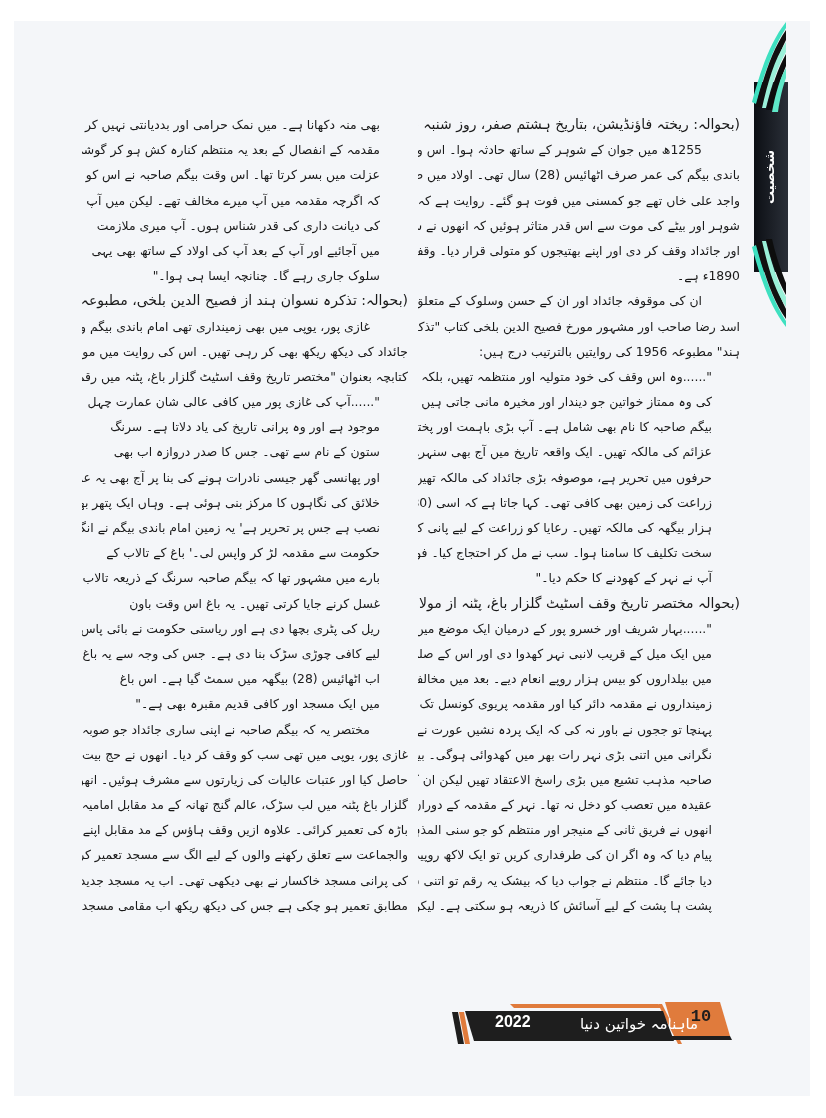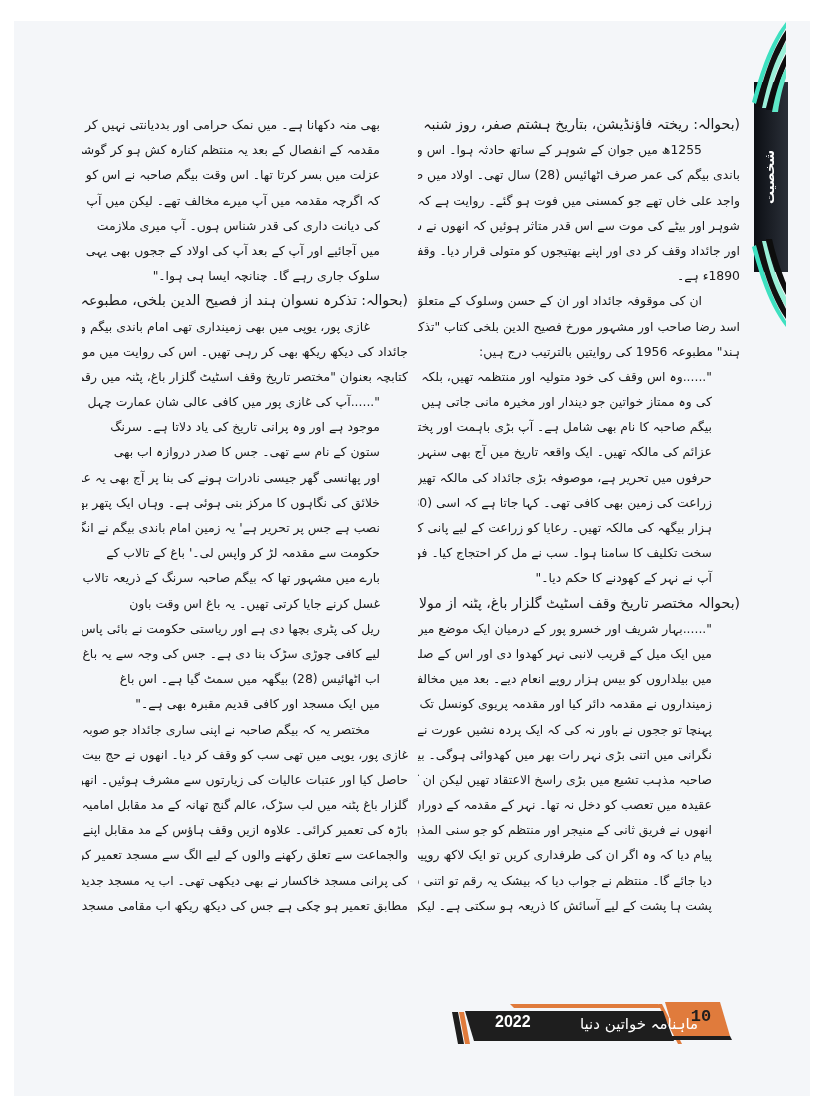--- a/index.html
+++ b/index.html
@@ -117,21 +117,21 @@
     <div class="line quote">دیا جائے گا۔ منتظم نے جواب دیا کہ بیشک یہ رقم تو اتنی ہے کہ</div>
     <div class="line quote">پشت ہا پشت کے لیے آسائش کا ذریعہ ہو سکتی ہے۔ لیکن خدا کو</div>
   </div>
 
 <div class="col col-left" id="col-left">
     <div class="line quote">بھی منہ دکھانا ہے۔ میں نمک حرامی اور بددیانتی نہیں کر سکتا۔</div>
     <div class="line quote">مقدمہ کے انفصال کے بعد یہ منتظم کنارہ کش ہو کر گوشہ</div>
     <div class="line quote">عزلت میں بسر کرتا تھا۔ اس وقت بیگم صاحبہ نے اس کو کہلایا</div>
     <div class="line quote">کہ اگرچہ مقدمہ میں آپ میرے مخالف تھے۔ لیکن میں آپ</div>
     <div class="line quote">کی دیانت داری کی قدر شناس ہوں۔ آپ میری ملازمت</div>
-    <div class="line quote">میں آجائیے اور آپ کے بعد آپ کی اولاد کے ججوں بھی یہی</div>
+    <div class="line quote">میں آجائیے اور آپ کے بعد آپ کی اولاد کے ساتھ بھی یہی</div>
     <div class="line quote">سلوک جاری رہے گا۔ چنانچہ ایسا ہی ہوا۔"</div>
     <div class="line ref">(بحوالہ: تذکرہ نسوان ہند از فصیح الدین بلخی، مطبوعہ 1956)</div>
     <div class="line indent">غازی پور، یوپی میں بھی زمینداری تھی امام باندی بیگم وہاں کی</div>
     <div class="line">جائداد کی دیکھ ریکھ بھی کر رہی تھیں۔ اس کی روایت میں مولانا سید رضا اپنے</div>
     <div class="line">کتابچہ بعنوان "مختصر تاریخ وقف اسٹیٹ گلزار باغ، پٹنہ میں رقمطراز ہیں:</div>
     <div class="line quote">"......آپ کی غازی پور میں کافی عالی شان عمارت چہل</div>
     <div class="line quote">موجود ہے اور وہ پرانی تاریخ کی یاد دلاتا ہے۔ سرنگ</div>
     <div class="line quote">ستون کے نام سے تھی۔ جس کا صدر دروازہ اب بھی</div>
     <div class="line quote">اور پھانسی گھر جیسی نادرات ہونے کی بنا پر آج بھی یہ عمارت</div>
     <div class="line quote">خلائق کی نگاہوں کا مرکز بنی ہوئی ہے۔ وہاں ایک پتھر بھی</div>

